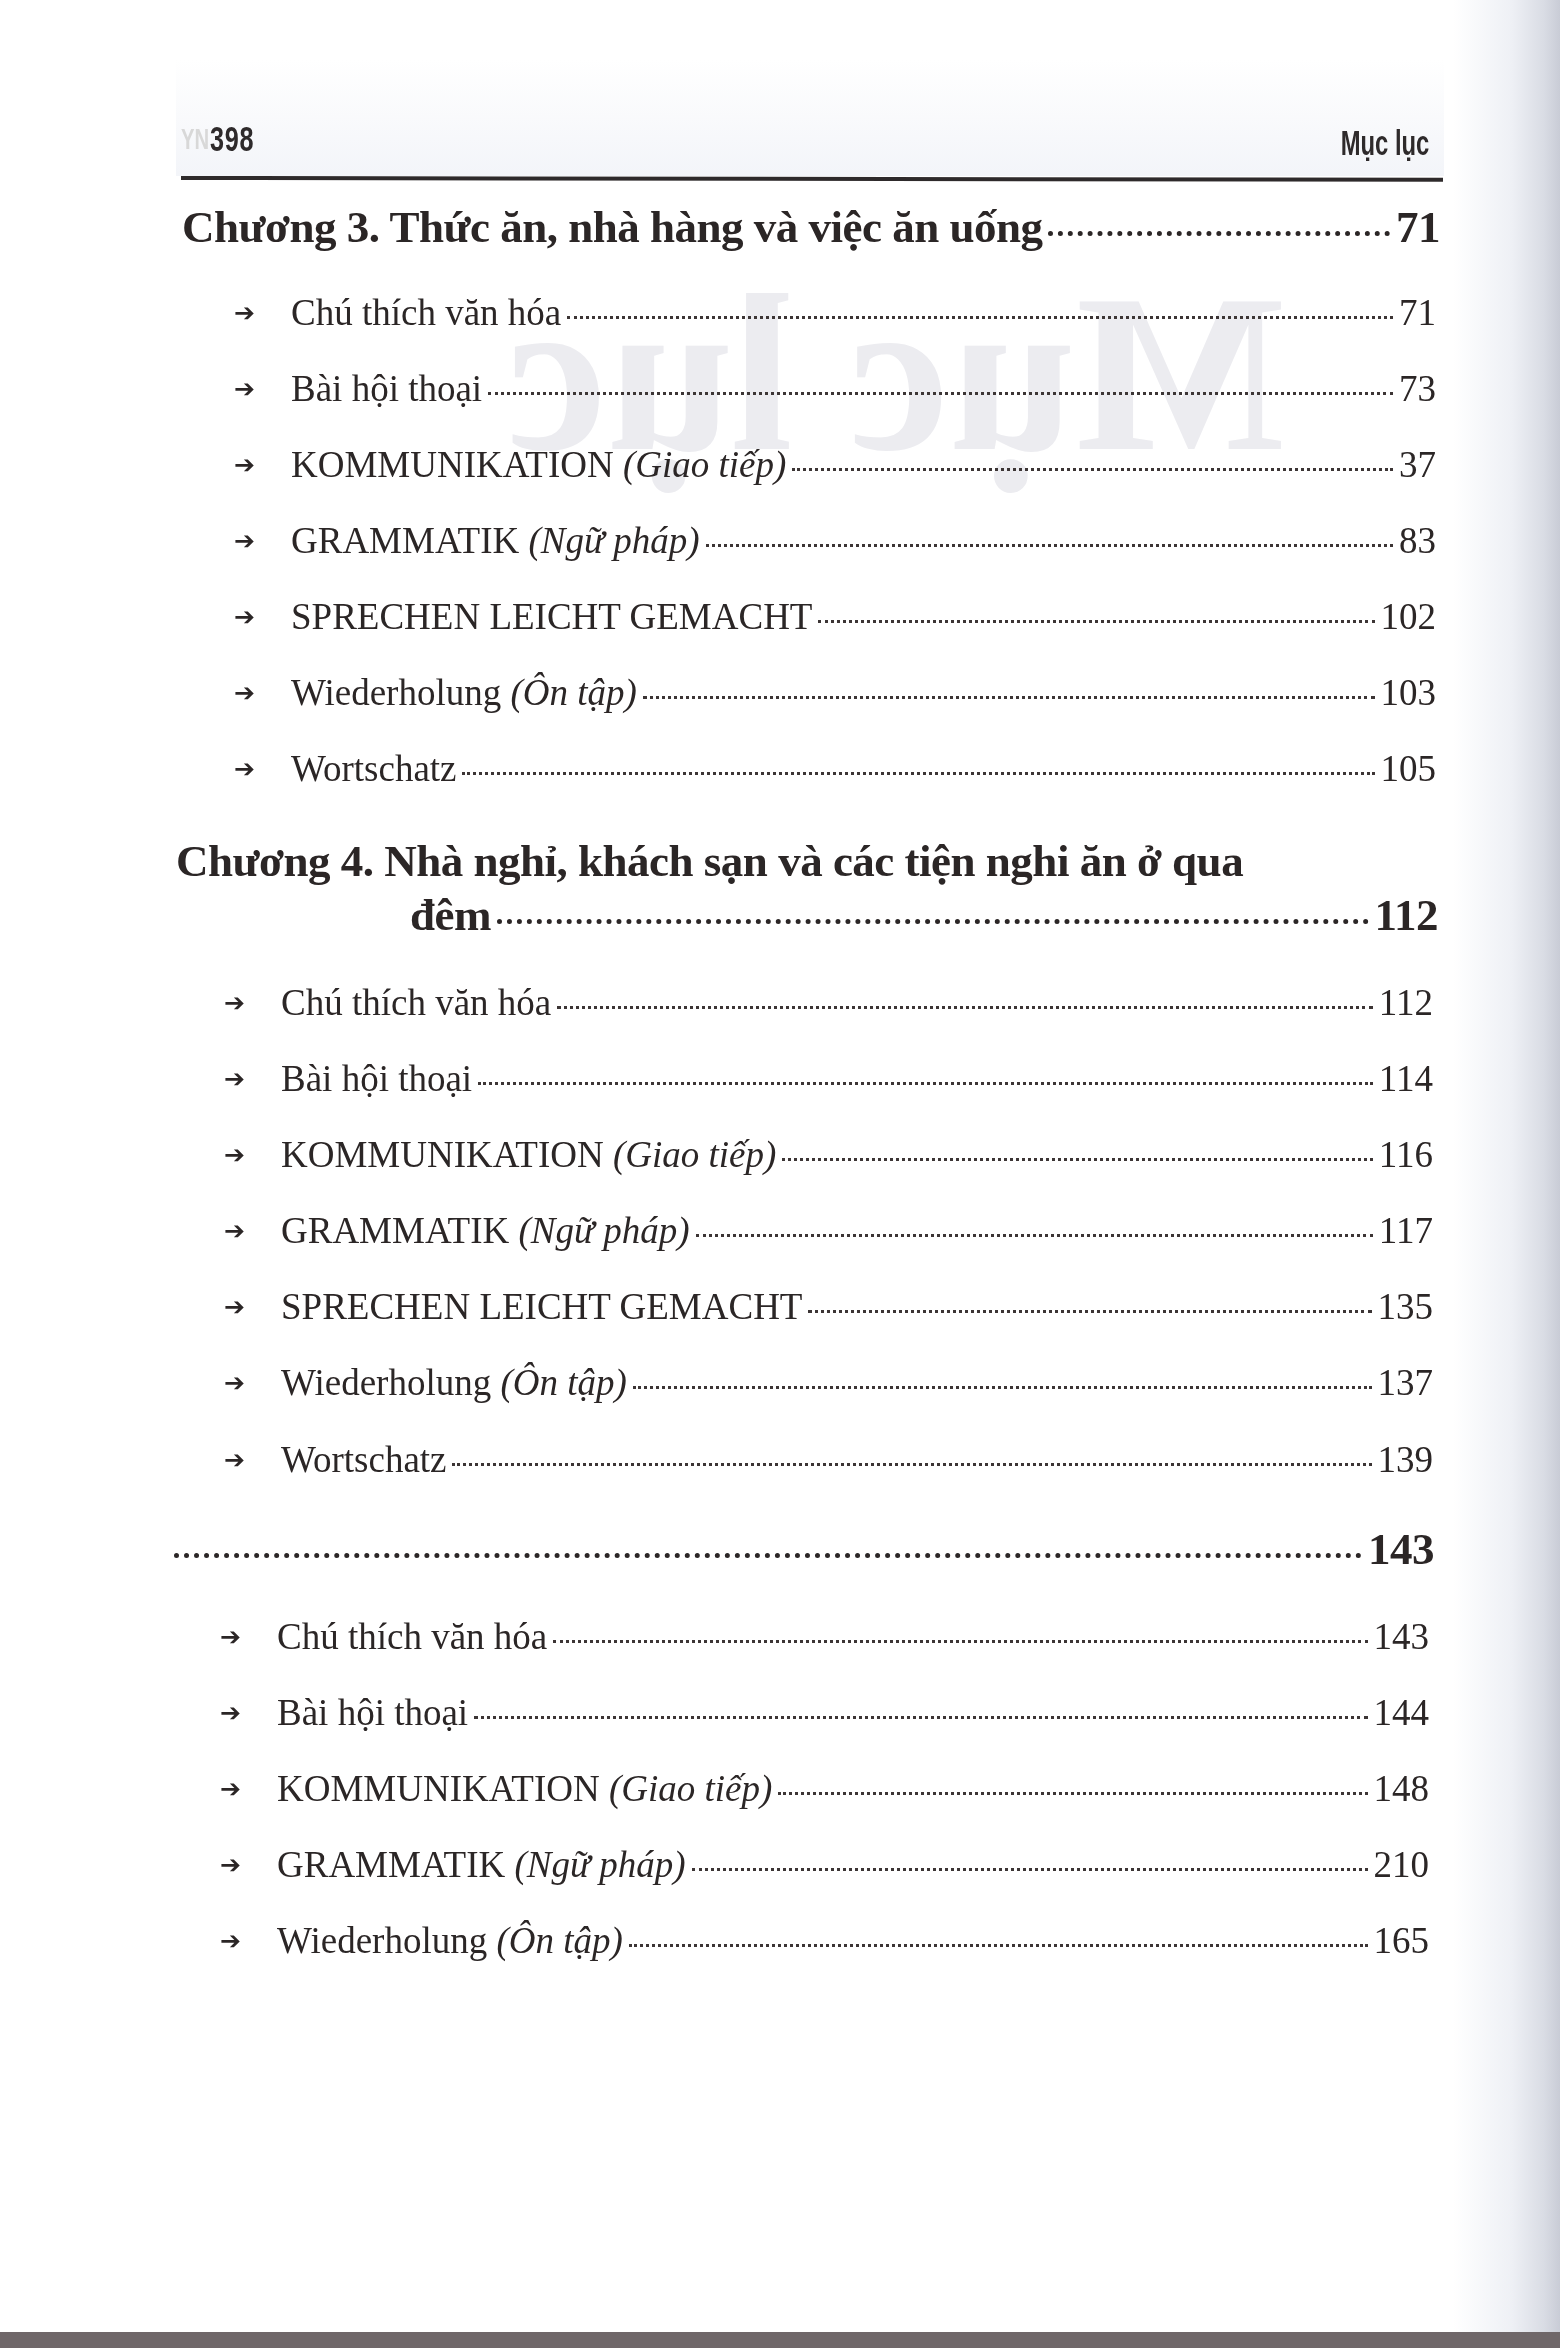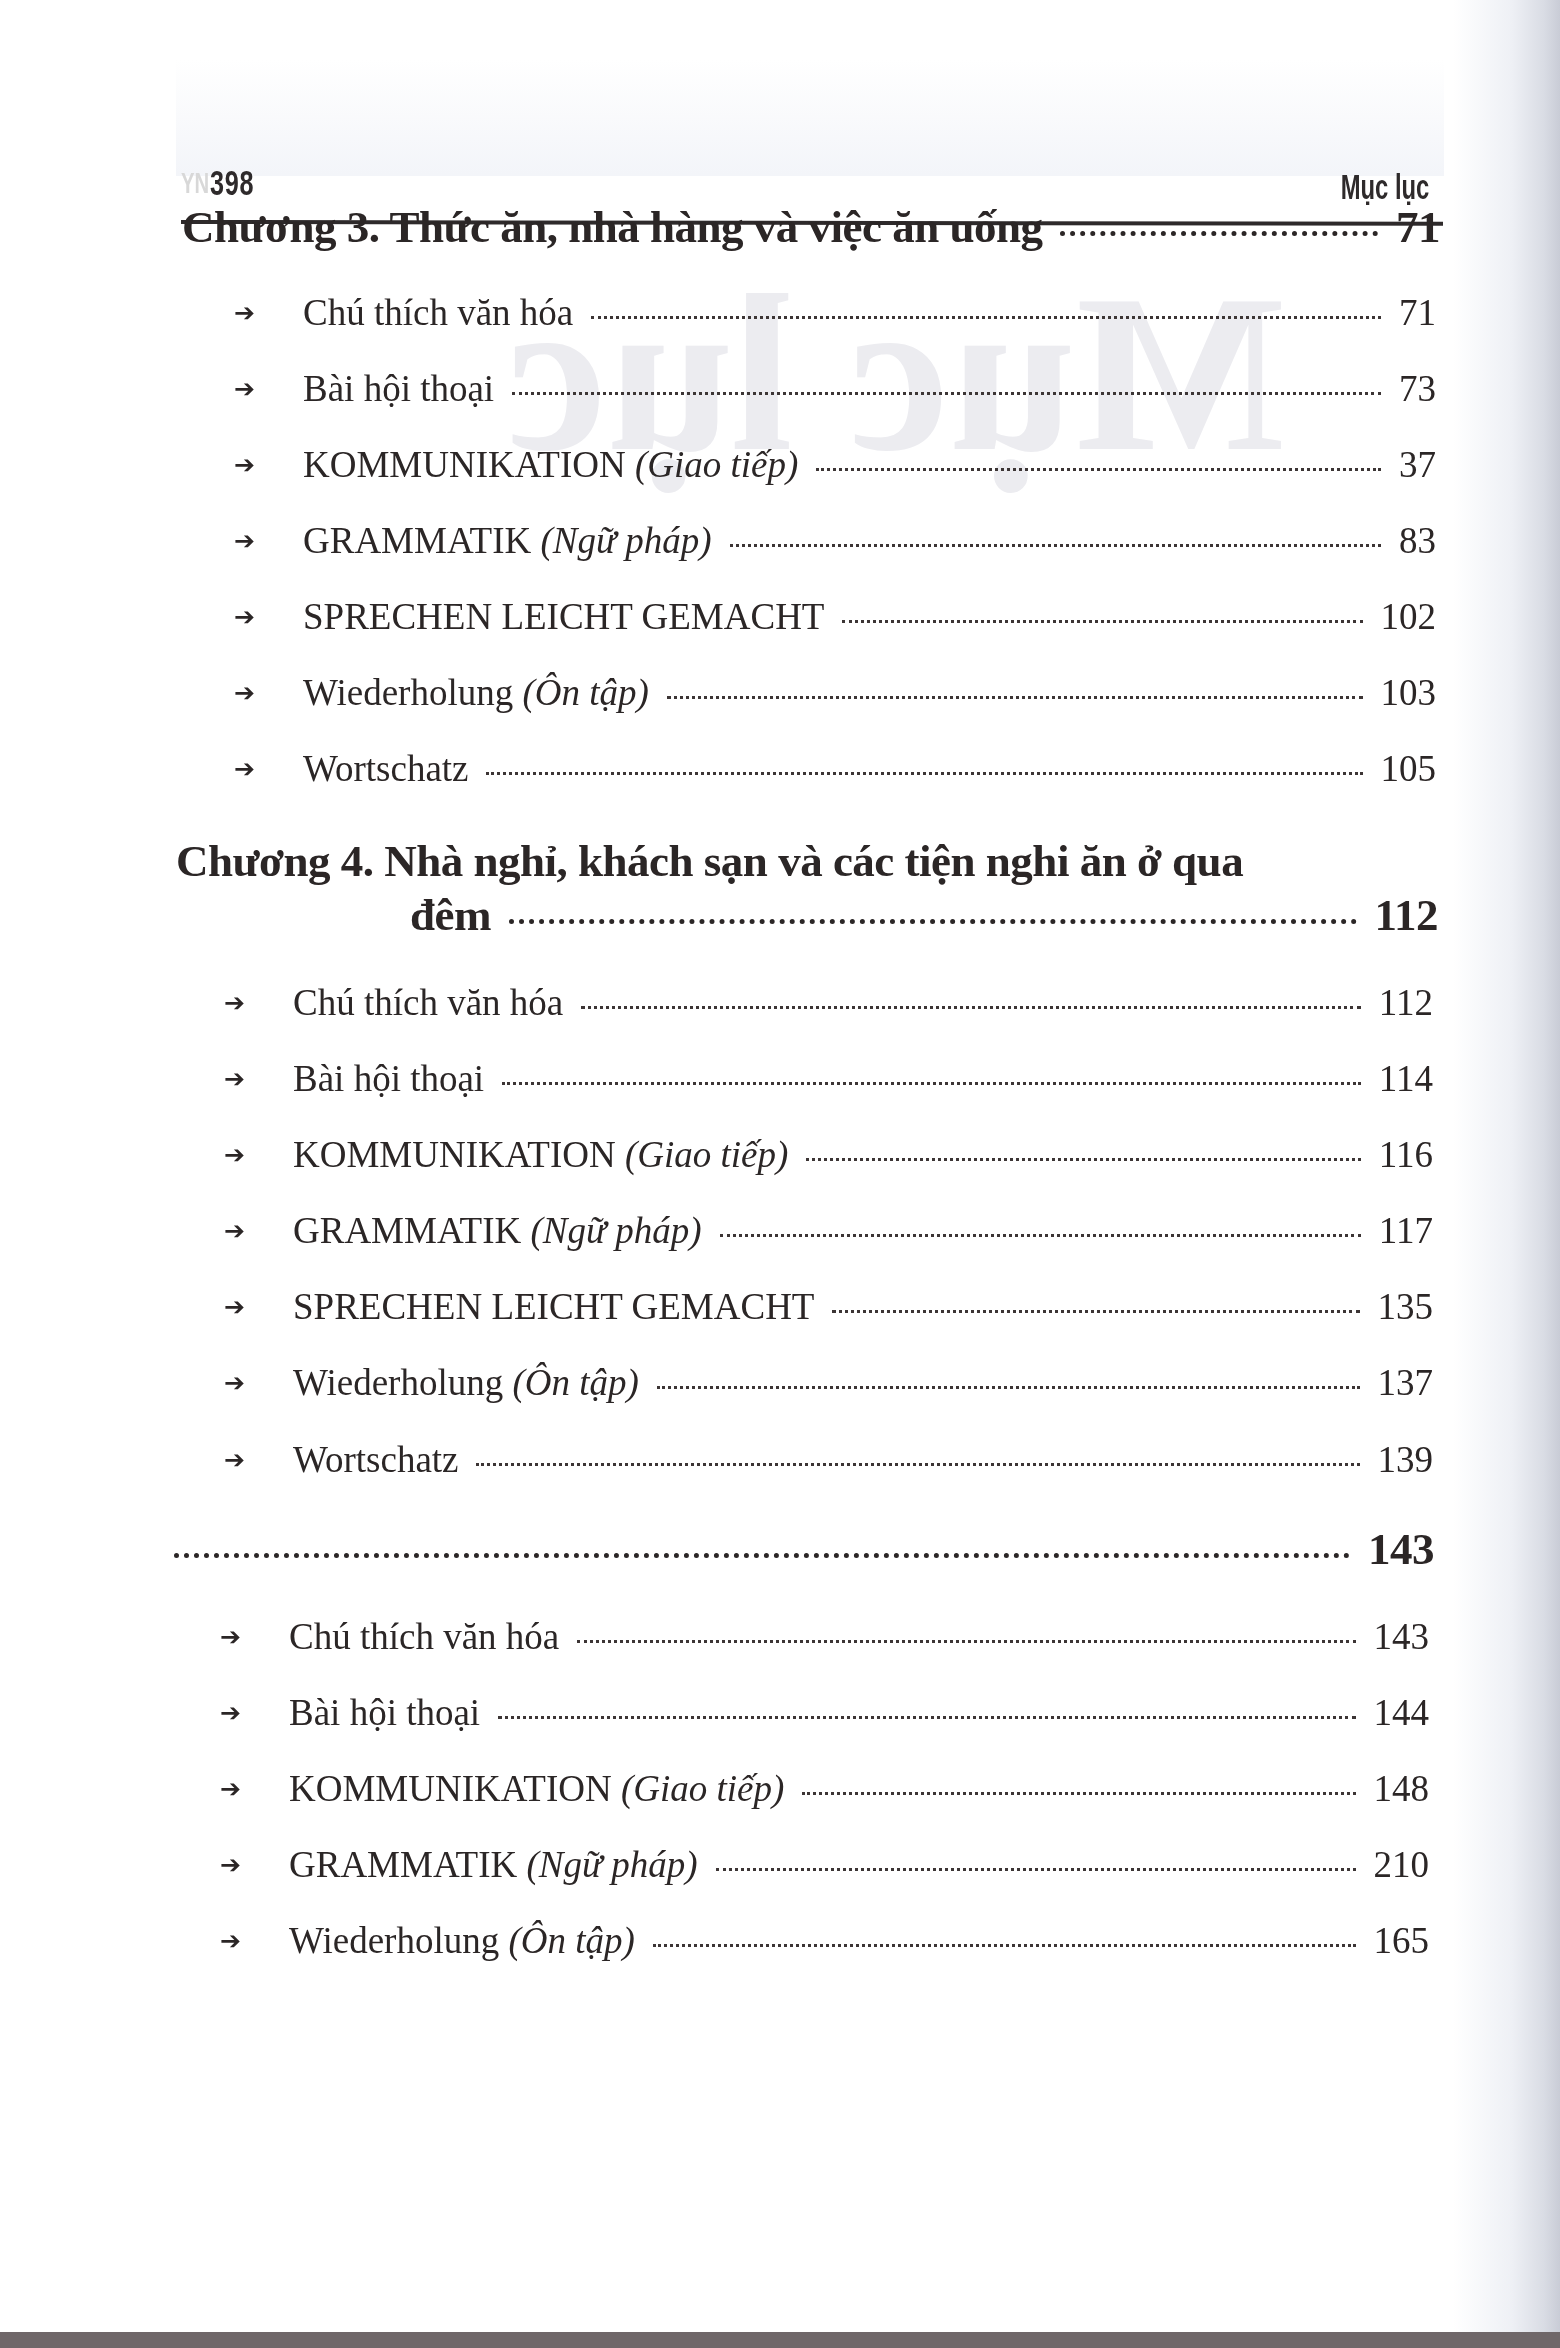--- a/index.html
+++ b/index.html
@@ -39,21 +39,20 @@
       position: absolute;
       left: 0; bottom: 0;
       width: 1560px; height: 15.6px;
       background: #6f6769;
     }
     .running-header {
       position: absolute;
       left: 181px; top: 117px;
       width: 1262px;
       height: 66px;
-      margin-top: 44px;
     }
     .page-number {
       position: absolute;
       left: 29px; top: 2px;
       font-family: "Liberation Sans", sans-serif;
       font-weight: bold;
       font-size: 35px;
       transform: scaleX(0.72);
       transform-origin: left top;
       color: #2e2a2b;
@@ -91,21 +90,20 @@
     .toc {
       position: absolute;
       left: 0; top: 0;
       width: 1560px;
     }
     .row {
       position: absolute;
       display: flex;
       align-items: baseline;
       white-space: nowrap;
-      gap: 12px;
     }
     .chapter {
       font-weight: bold;
       font-size: 45px;
       letter-spacing: -0.5px;
     }
     .chapter .title-text {
       transform-origin: left bottom;
     }
     .item {

